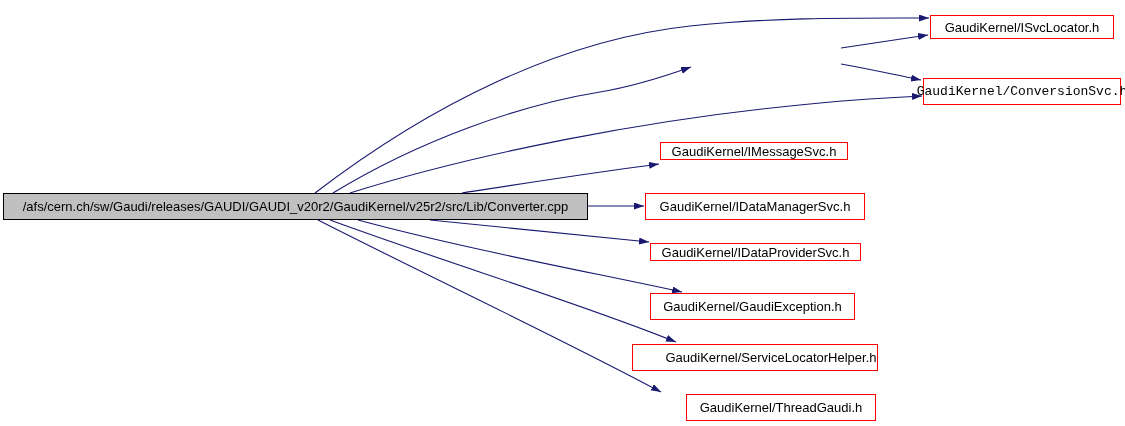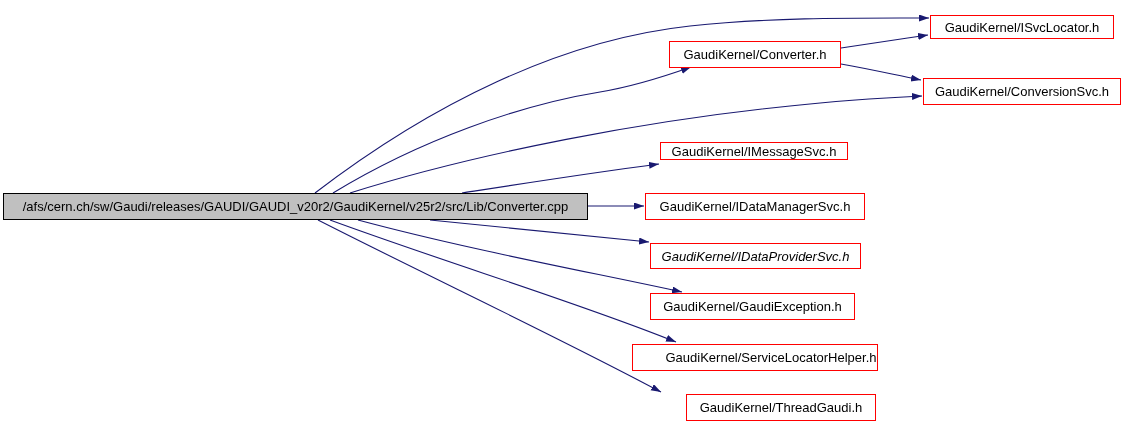--- a/index.html
+++ b/index.html
@@ -47,31 +47,30 @@
     <path class="edge" d="M430,220 C500,227 570,234 649,242" marker-end="url(#arrow)"></path>
     <path class="edge" d="M358,220 C470,250 590,272 682,292" marker-end="url(#arrow)"></path>
     <path class="edge" d="M330,220 C450,264 580,303 676,342" marker-end="url(#arrow)"></path>
     <path class="edge" d="M318,220 C430,277 560,338 661,392" marker-end="url(#arrow)"></path>
     <path class="edge" d="M841,48 C875,43 900,39 928,35" marker-end="url(#arrow)"></path>
     <path class="edge" d="M841,64 C875,70 895,75 921,80" marker-end="url(#arrow)"></path>
   </svg>
 
   <div class="node source" style="left:3px;top:193px;width:585px;height:27px;">/afs/cern.ch/sw/Gaudi/releases/GAUDI/GAUDI_v20r2/GaudiKernel/v25r2/src/Lib/Converter.cpp</div>
 
-  <div class="node" style="left:669px;top:41px;width:172px;height:27px;">GaudiKernel/Converter.h</div>
 
   <div class="node" style="left:930px;top:15px;width:184px;height:24px;">GaudiKernel/ISvcLocator.h</div>
 
-  <div class="node" style="left:923px;top:78px;width:198px;height:27px;">GaudiKernel/ConversionSvc.h</div>
+  <div class="node" style="left:923px;top:78px;width:198px;height:27px;font-family:Liberation Mono, monospace;">GaudiKernel/ConversionSvc.h</div>
 
   <div class="node" style="left:660px;top:142px;width:188px;height:18px;">GaudiKernel/IMessageSvc.h</div>
 
   <div class="node" style="left:645px;top:193px;width:220px;height:27px;">GaudiKernel/IDataManagerSvc.h</div>
 
-  <div class="node" style="left:650px;top:243px;width:211px;height:26px;font-style:italic;">GaudiKernel/IDataProviderSvc.h</div>
+  <div class="node" style="left:650px;top:243px;width:211px;height:18px;">GaudiKernel/IDataProviderSvc.h</div>
 
   <div class="node" style="left:650px;top:293px;width:205px;height:27px;">GaudiKernel/GaudiException.h</div>
 
   <div class="node" style="left:632px;top:344px;width:246px;height:27px;padding-left:32px;">GaudiKernel/ServiceLocatorHelper.h</div>
 
   <div class="node" style="left:658px;top:394px;width:190px;height:27px;margin-left:28px;">GaudiKernel/ThreadGaudi.h</div>
 
 </div>
 
 </body></html>

